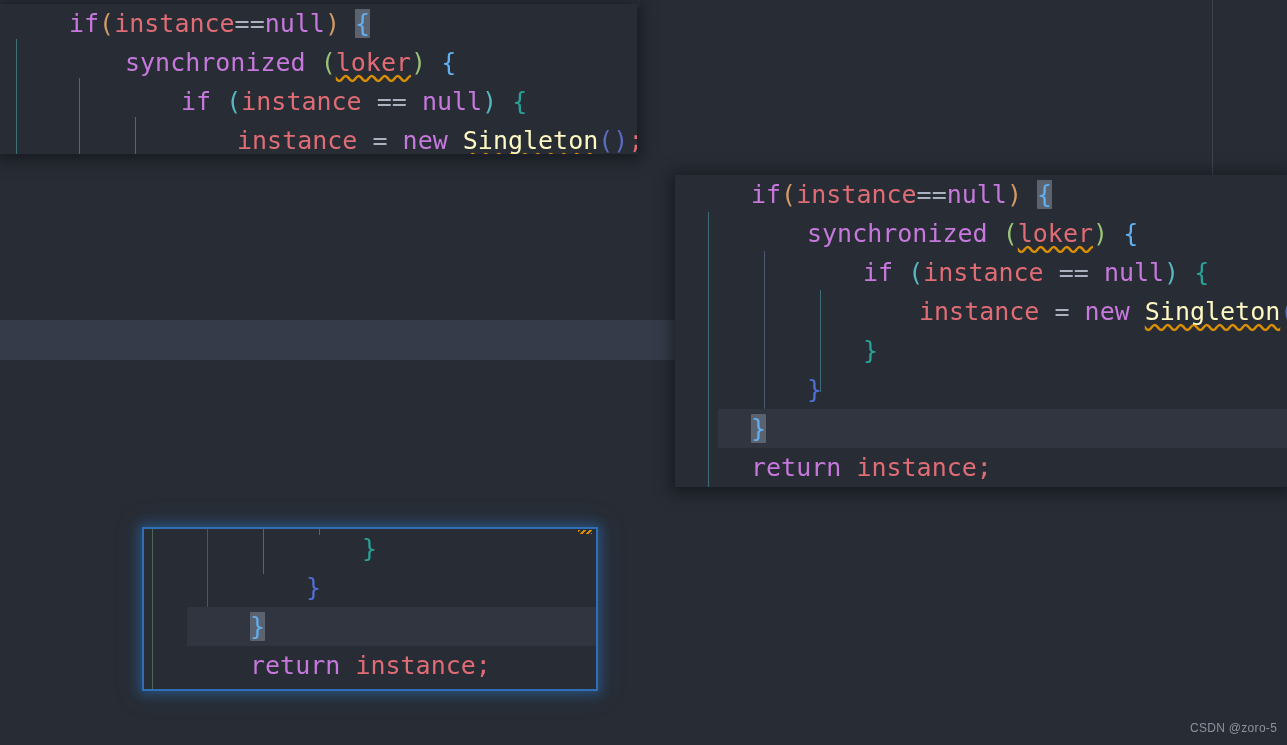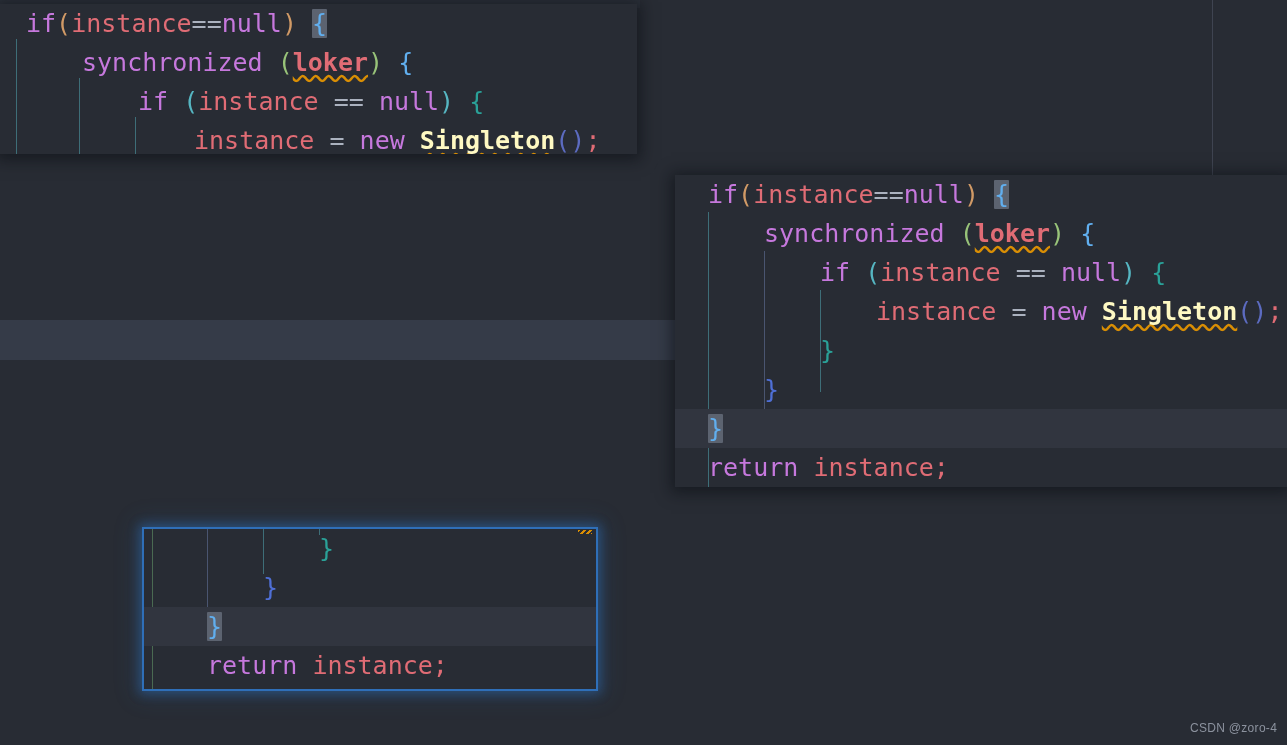--- a/index.html
+++ b/index.html
@@ -16,20 +16,21 @@
   .bg-panel{position:absolute;background:#282c34;}
   .bg-caret-row{position:absolute;background:#353b48;}
   .margin-guide{position:absolute;width:1px;background:#3f4451;}
 
   
   .code-card{
     position:absolute;
     background:#282c34;
     box-sizing:border-box;
     overflow:hidden;
+    padding-left:43px;
   }
   .card-shadow{
     box-shadow:0 2px 14px 4px rgba(10,12,18,.55);
   }
   .card-blue{
     border:2px solid #2f6fb8;
     box-shadow:0 0 10px 3px rgba(47,111,184,.45),
                0 0 22px 6px rgba(47,111,184,.18);
   }
 
@@ -51,21 +52,20 @@
   .k-type    {color:#fef9c3;}   
   .k-semi    {color:#e06c75;}
 
   .brace-hl{background:#5c6370;border-radius:1px;}
   .row-hl{background:#31353f;}
 
   .squiggle{
     text-decoration:underline wavy #d98e04;
     text-decoration-skip-ink:none;
     text-underline-offset:3px;
-    font-weight:bold;
   }
 
   
   #watermark{
     position:absolute;
     color:#8c929e;
     font-family:"Liberation Sans",sans-serif;
     letter-spacing:.3px;
     user-select:none;
   }
@@ -122,13 +122,13 @@
   <span style="position:absolute;right:4px;top:1px;width:14px;height:4px;
                background:repeating-linear-gradient(135deg,#d98e04 0 2px,transparent 2px 4px);"></span>
   <div id="bl-lines" style="position: relative;">
       <div class="line" style="font-size: 25px; line-height: 39px; height: 39px; padding-left: 175px;"><span class="k-brace-g">}</span></div>
       <div class="line" style="font-size: 25px; line-height: 39px; height: 39px; padding-left: 119px;"><span class="k-brace-i">}</span></div>
       <div class="line row-hl" style="font-size: 25px; line-height: 39px; height: 39px; padding-left: 63px;"><span class="k-brace-b brace-hl">}</span></div>
       <div class="line" style="font-size: 25px; line-height: 39px; height: 39px; padding-left: 63px;"><span class="k-kw">return</span><span class="k-op"> </span><span class="k-var">instance</span><span class="k-semi">;</span></div>
     </div>
 </div>
 
-<div id="watermark" style="left:1190px;top:721px;font-size:12px;">CSDN @zoro-4</div>
+<div id="watermark" style="left:1190px;top:721px;font-size:12px;">CSDN @zoro-5</div>
 
 </body></html>

